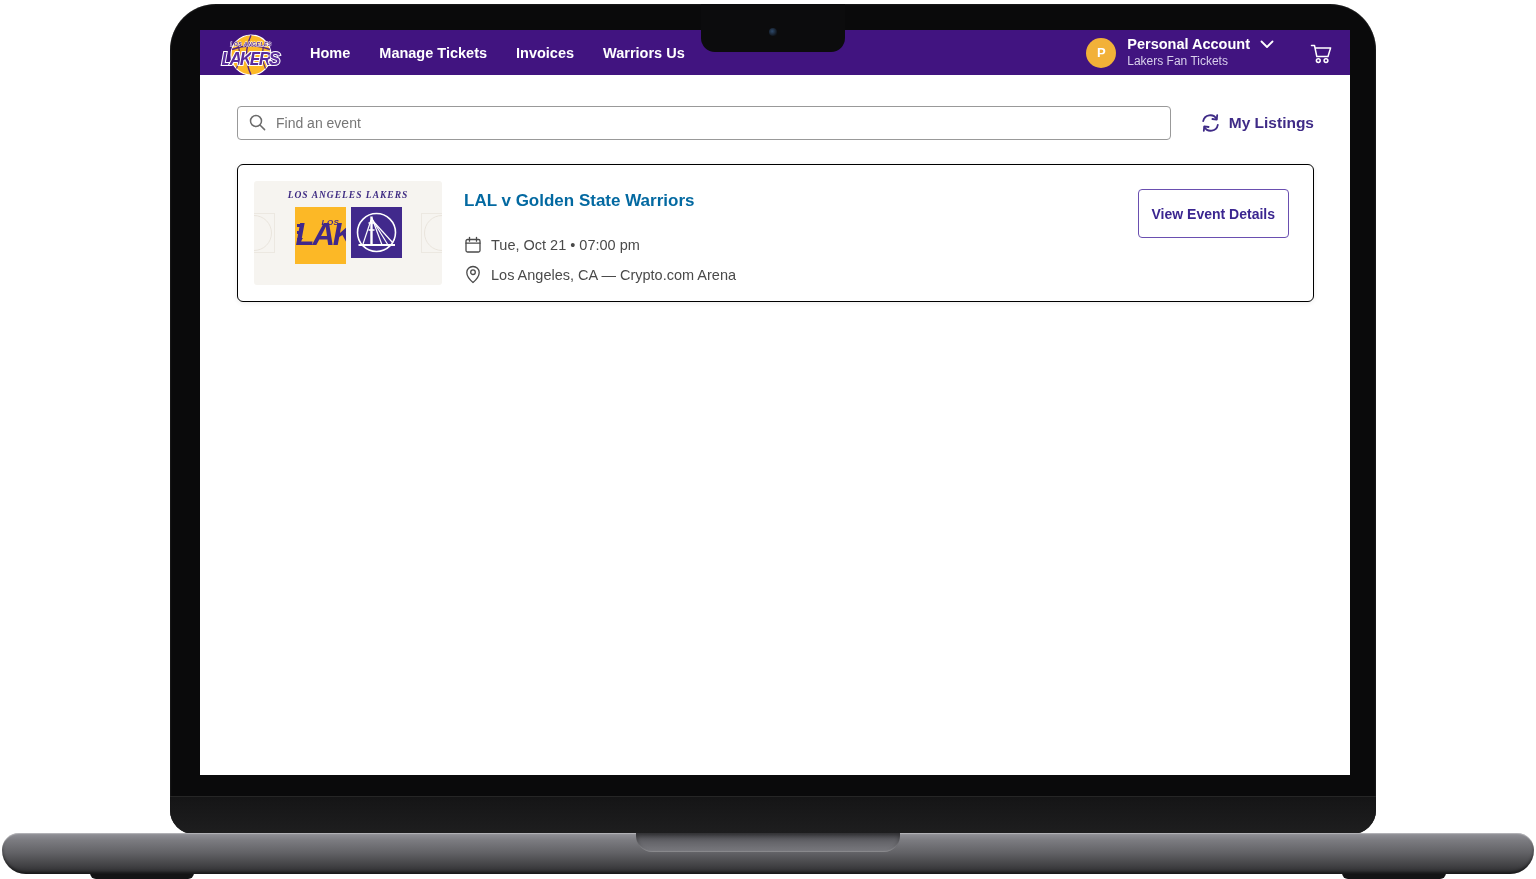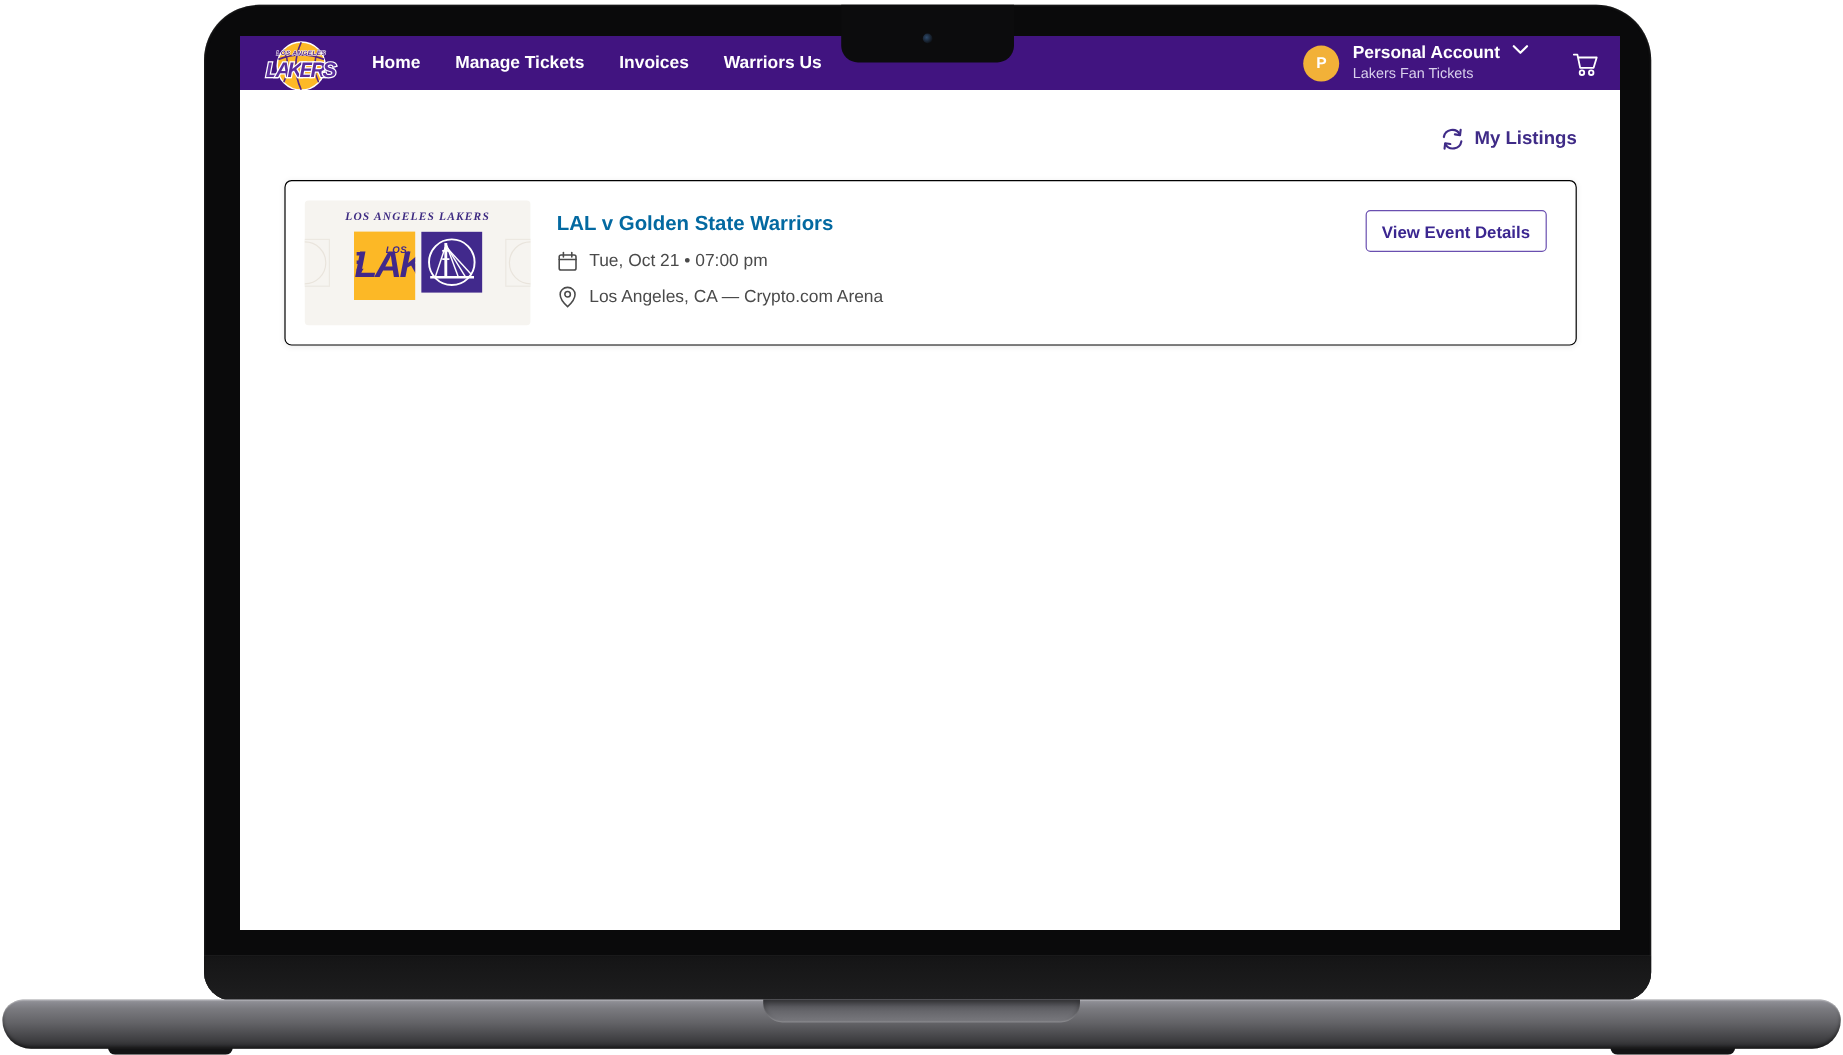--- a/index.html
+++ b/index.html
@@ -37,21 +37,21 @@
   
   .navbar { position:relative; height:45px; background:#411480; display:flex;
             align-items:center; padding:0 14px 0 20px; color:#fff; z-index:20; }
   .logo { width:62px; height:47px; margin-right:28px; flex:none; margin-top:3px; cursor:pointer; }
   .nav-links { display:flex; gap:29px; font-size:14.5px; font-weight:600; }
   .nav-links a { color:#fff; text-decoration:none; cursor:pointer; }
   .nav-spacer { flex:1; }
   .account { display:flex; align-items:center; gap:11px; cursor:pointer; margin-right:34px; }
   .avatar { width:30px; height:30px; border-radius:50%; background:#F2B138; color:#fff;
             font-weight:700; font-size:13px; display:flex; align-items:center; justify-content:center; }
-  .acct-name-row { display:flex; align-items:flex-start; gap:10px; }
+  .acct-name-row { display:flex; align-items:center; gap:10px; }
   .acct-name { font-size:14.5px; font-weight:700; line-height:1.1; }
   .acct-sub { font-size:12px; color:#d9d0ec; margin-top:2px; line-height:1.1; }
   .cart-btn { margin-right:2px; cursor:pointer; display:flex; align-items:center; }
 
   
   .content { padding:0 36px 0 37px; }
   .page-title { font-size:30px; font-weight:700; color:#3e3e3e; margin-top:50px;
                 letter-spacing:-.2px; }
   .search-row { display:flex; align-items:center; margin-top:31px; }
   .search-box { position:relative; width:934px; height:34px; }
@@ -82,25 +82,25 @@
   .sq-lakers { background:#fcb826; position:relative; overflow:hidden; color:#41288a; }
   .sq-lakers .los { position:absolute; top:11px; left:27px; font-size:8px; font-weight:700;
                     font-style:italic; letter-spacing:.5px; }
   .sq-lakers .lak { position:absolute; top:12px; left:1px; font-size:31px; font-weight:700;
                     font-style:italic; letter-spacing:-2px; line-height:1; }
   .sq-lakers .streaks { position:absolute; left:2px; top:14px; }
 
   .event-info { margin-left:22px; padding-top:10px; }
   .event-title { font-size:17px; font-weight:700; color:#0369a1; }
   .event-meta { display:flex; align-items:center; gap:9px; font-size:14.5px; color:#4a4a4a; }
-  .event-meta.first { margin-top:12px; }
+  .event-meta.first { margin-top:25px; }
   .event-meta.second { margin-top:11px; }
   .meta-icon { display:flex; width:18px; justify-content:center; }
 
-  .details-btn { margin-left:auto; margin-top:8px; margin-right:8px; height:35px; padding:0 13px;
+  .details-btn { margin-left:auto; margin-top:8px; margin-right:8px; height:49px; padding:0 13px;
                  background:#fff; border:1px solid #6a4fb0; border-radius:4px; color:#3b2690;
                  font-size:14px; font-weight:700; cursor:pointer;
                  font-family:"Liberation Sans", sans-serif; }
 </style>
 </head>
 <body>
 
 <div class="stage">
 
   <div class="lid">
@@ -150,20 +150,29 @@
               <circle cx="10.3" cy="19.6" r="1.9"></circle>
               <circle cx="18" cy="19.6" r="1.9"></circle>
             </svg>
           </span>
         </div>
       </div>
 
       <div class="content">
 
         <div class="search-row">
+          <div class="search-box">
+            <span class="search-icon">
+              <svg width="17" height="17" viewBox="0 0 17 17">
+                <circle cx="7" cy="7" r="5.5" fill="none" stroke="#6b6b6b" stroke-width="1.5"></circle>
+                <line x1="11.2" y1="11.2" x2="15.6" y2="15.6" stroke="#6b6b6b" stroke-width="1.5" stroke-linecap="round"></line>
+              </svg>
+            </span>
+            <input type="text" placeholder="Find an event" style="">
+          </div>
 
           <div class="my-listings">
             <span style="display:flex;">
               <svg width="21" height="20" viewBox="0 0 21 20" fill="none" stroke="#3f2b87" stroke-width="1.8" stroke-linecap="round" stroke-linejoin="round">
                 <path d="M3.2 8.2 A7.2 7.2 0 0 1 16.6 6"></path>
                 <polyline points="17.2,2.2 16.7,6.6 12.4,6"></polyline>
                 <path d="M17.8 11.8 A7.2 7.2 0 0 1 4.4 14"></path>
                 <polyline points="3.8,17.8 4.3,13.4 8.6,14"></polyline>
               </svg>
             </span>

